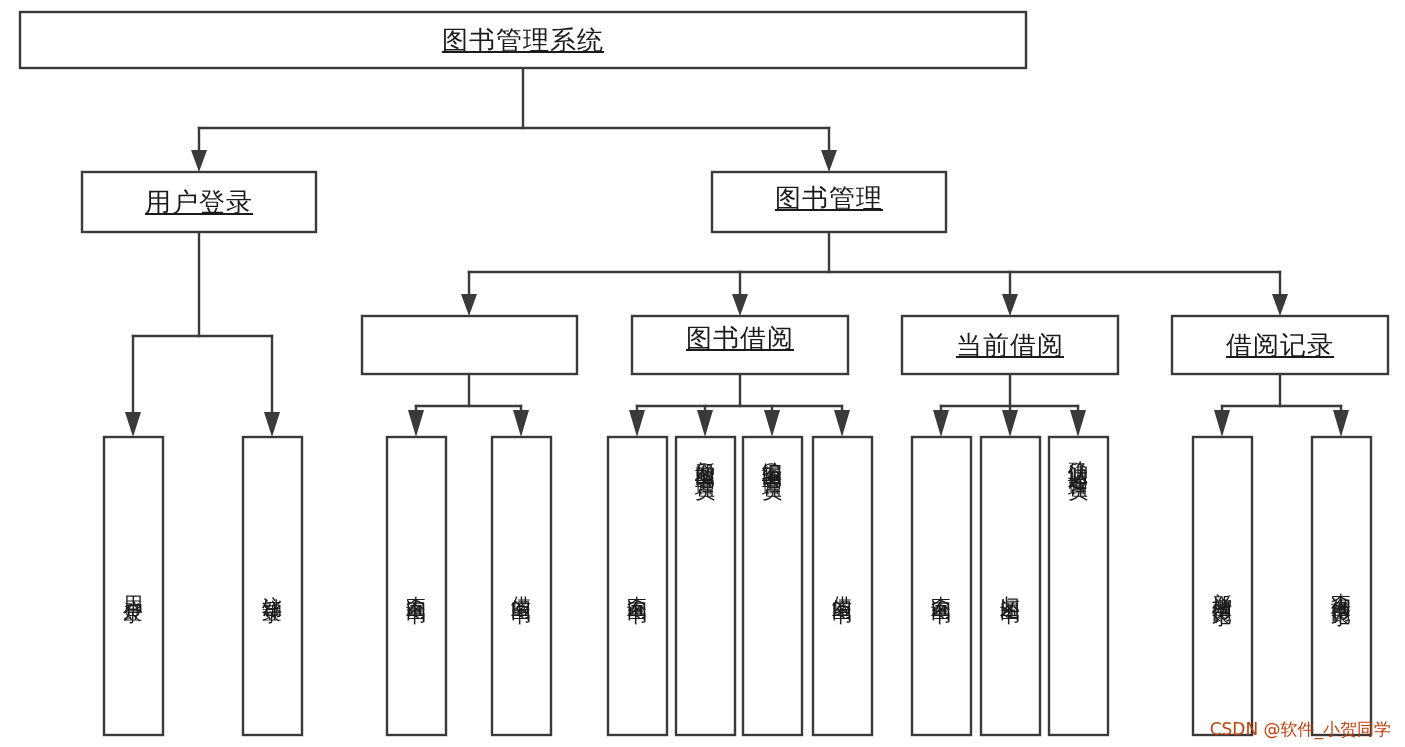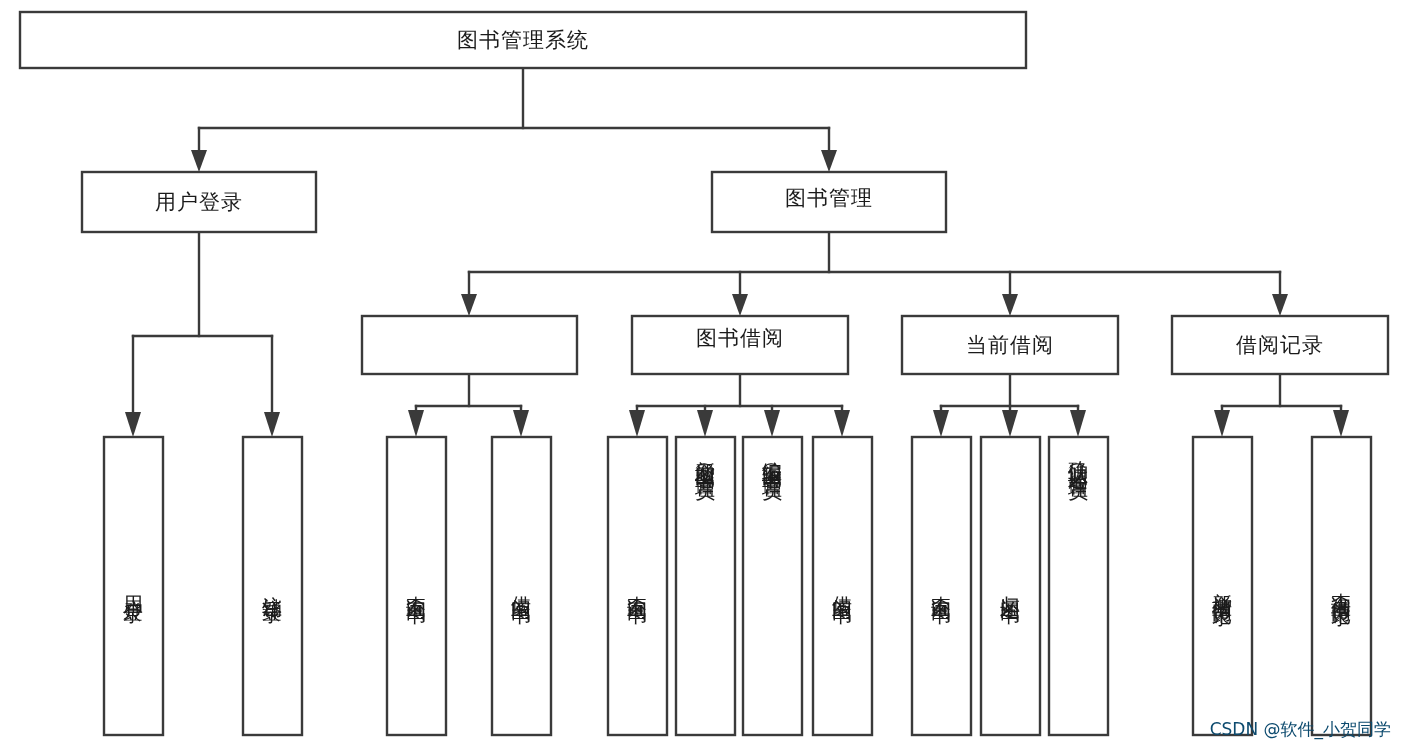--- a/index.html
+++ b/index.html
@@ -60,32 +60,33 @@
   }
   .hlabel-wrap {
     position: absolute;
     display: flex;
     align-items: center;
     justify-content: center;
     pointer-events: none;
   }
   .hlabel-text {
     font-family: "DejaVu Sans", "Liberation Sans", sans-serif;
-    font-size: 21px;
+    font-size: 26px;
     color: #1b1b1b;
     white-space: nowrap;
     letter-spacing: 1px;
+    text-decoration: underline;
   }
   .watermark {
     position: absolute;
     right: 14px;
     bottom: 6px;
     font-family: "DejaVu Sans", "Liberation Sans", sans-serif;
     font-size: 17px;
-    color: #0c4a6e;
+    color: #c2410c;
     white-space: nowrap;
     pointer-events: none;
   }
 </style>
 </head>
 <body>
 
 <div id="diagram-root">
 
   <svg class="diagram-canvas" viewBox="0 0 1405 747" xmlns="http://www.w3.org/2000/svg">

